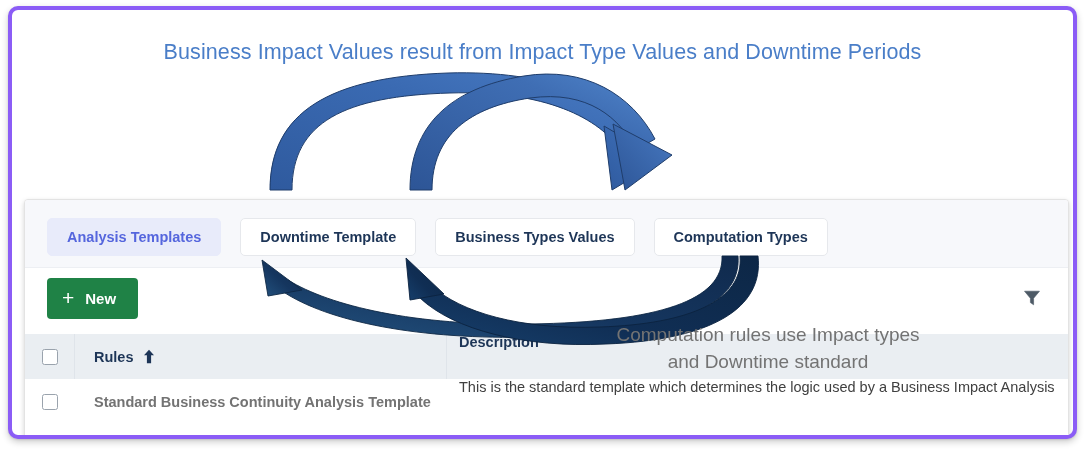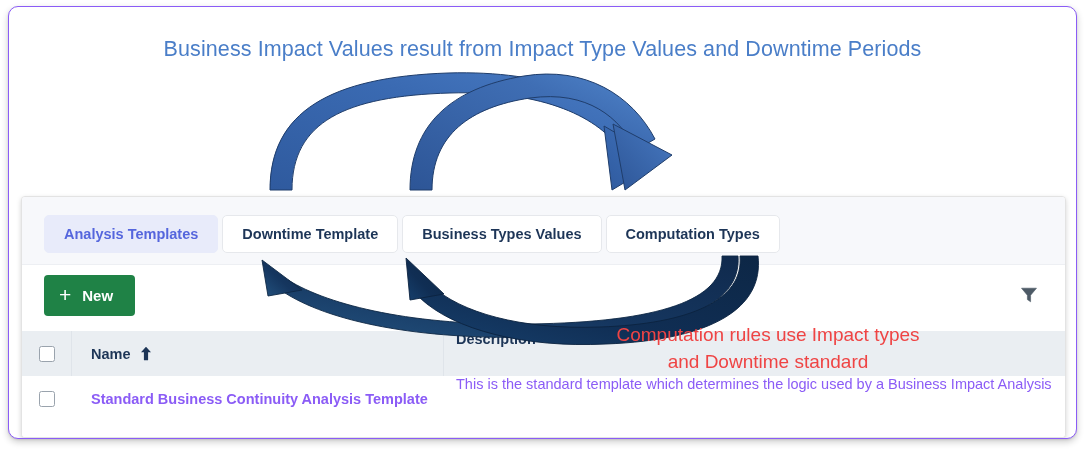--- a/index.html
+++ b/index.html
@@ -16,21 +16,21 @@
   }
 
   
   #outer-frame {
     position: absolute;
     left: 8px;
     top: 6px;
     width: 1069px;
     height: 433px;
     background: #ffffff;
-    border: 1px solid #8b5cf6;
+    border: 4px solid #8b5cf6;
     border-radius: 10px;
     box-shadow: 0 3px 7px rgba(0,0,0,0.20), 0 1px 2px rgba(0,0,0,0.10);
     box-sizing: border-box;
     overflow: hidden;
     padding-left: 20px;
   }
 
   
   #headline {
     position: absolute;
@@ -69,21 +69,21 @@
     height: 68px;
     background: #f7f8fb;
     border-bottom: 1px solid #edeff3;
     box-sizing: border-box;
   }
   #tab-list {
     position: absolute;
     left: 22px;
     top: 18px;
     display: flex;
-    gap: 4px;
+    gap: 19px;
     align-items: center;
   }
   .tab {
     height: 38px;
     padding: 0 19px;
     display: flex;
     align-items: center;
     justify-content: center;
     font-size: 14.5px;
     font-weight: 700;
@@ -206,41 +206,41 @@
     cursor: pointer;
   }
   .th-label {
     font-size: 14.5px;
     font-weight: 700;
     color: #1d3557;
   }
   .cell-name {
     font-size: 14.5px;
     font-weight: 700;
-    color: #8b5cf6;
+    color: #737373;
     white-space: nowrap;
   }
   .cell-desc {
     font-size: 14.5px;
     font-weight: 400;
-    color: #8b5cf6;
+    color: #404040;
     white-space: nowrap;
   }
   #sort-arrow { display: block; }
 
   
   #annotation {
     position: absolute;
     left: 578px;
     top: 322px;
     width: 380px;
     text-align: center;
     font-size: 19px;
     line-height: 1.42;
-    color: #ef4444;
+    color: #737373;
     white-space: nowrap;
     z-index: 40;
     pointer-events: none;
   }
 
   
   #arrow-layer {
     position: absolute;
     left: 0;
     top: 0;
@@ -280,21 +280,21 @@
       </div>
     </div>
 
     <div id="data-table">
 
       <div id="table-head">
         <div class="col-check">
           <div class="chk"></div>
         </div>
         <div class="col-name">
-          <span class="th-label">Name</span>
+          <span class="th-label">Rules</span>
           <svg id="sort-arrow" width="12" height="15" viewBox="0 0 12 15" aria-hidden="true">
             <path d="M6 0.8 L11 6.2 H8.1 V14.2 H3.9 V6.2 H1 Z" fill="#1d3557"></path>
           </svg>
         </div>
         <div class="col-desc">
           <span class="th-label">Description</span>
         </div>
       </div>
 
       <div id="table-row-1">

